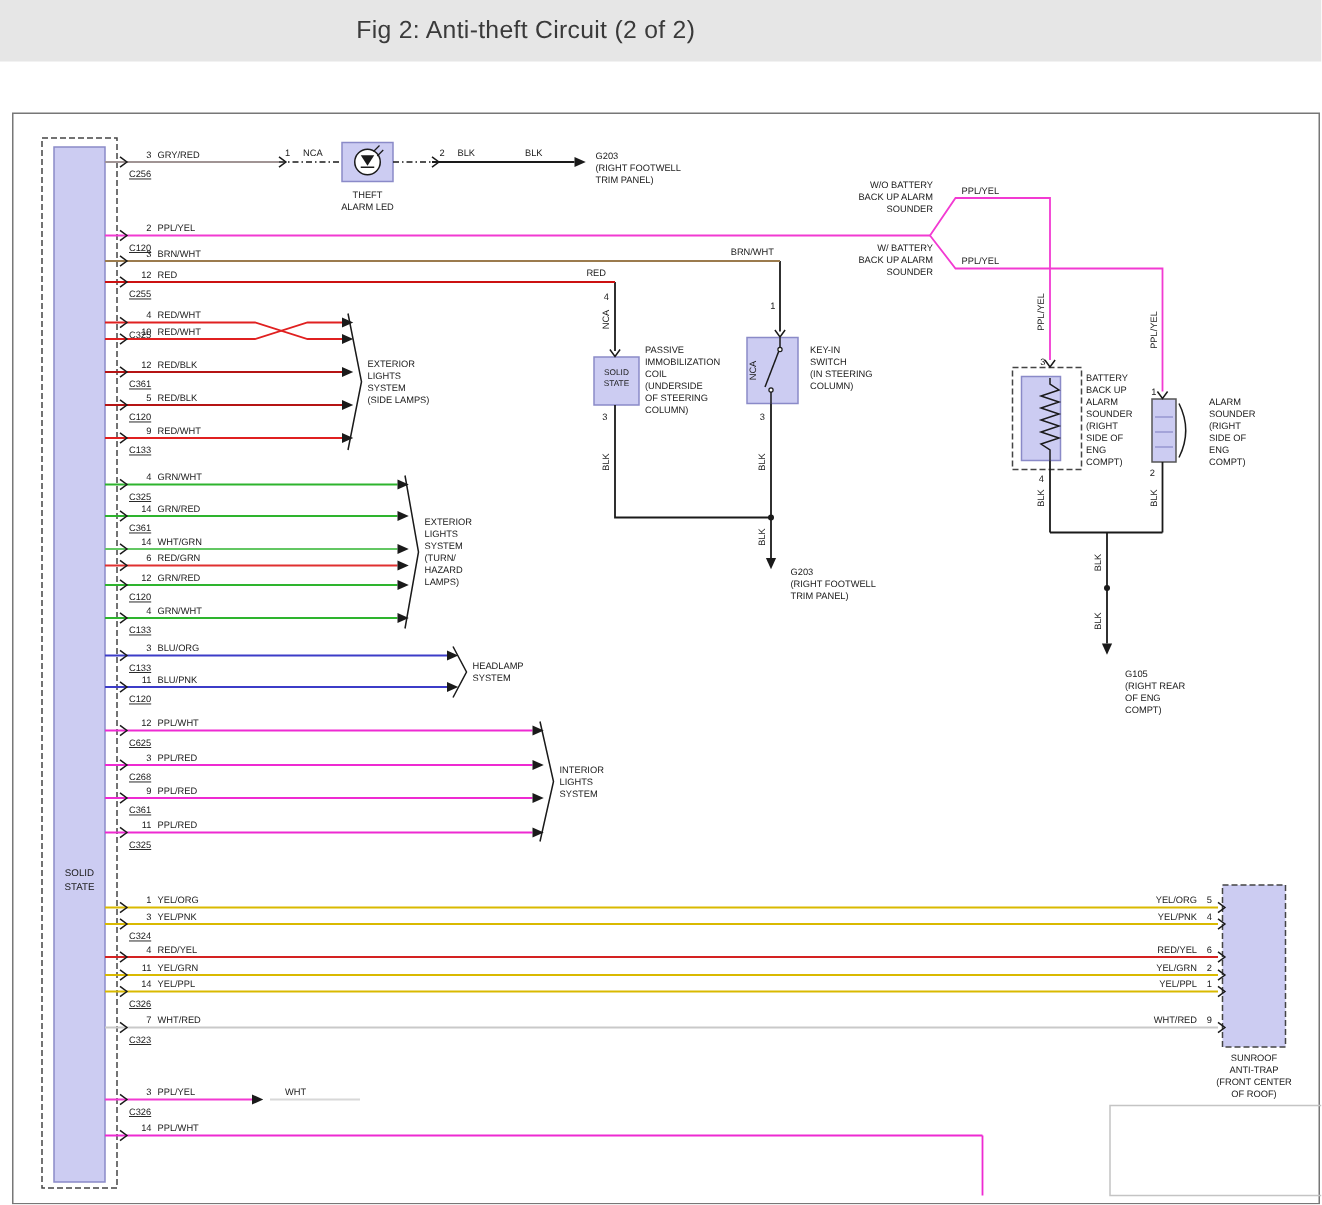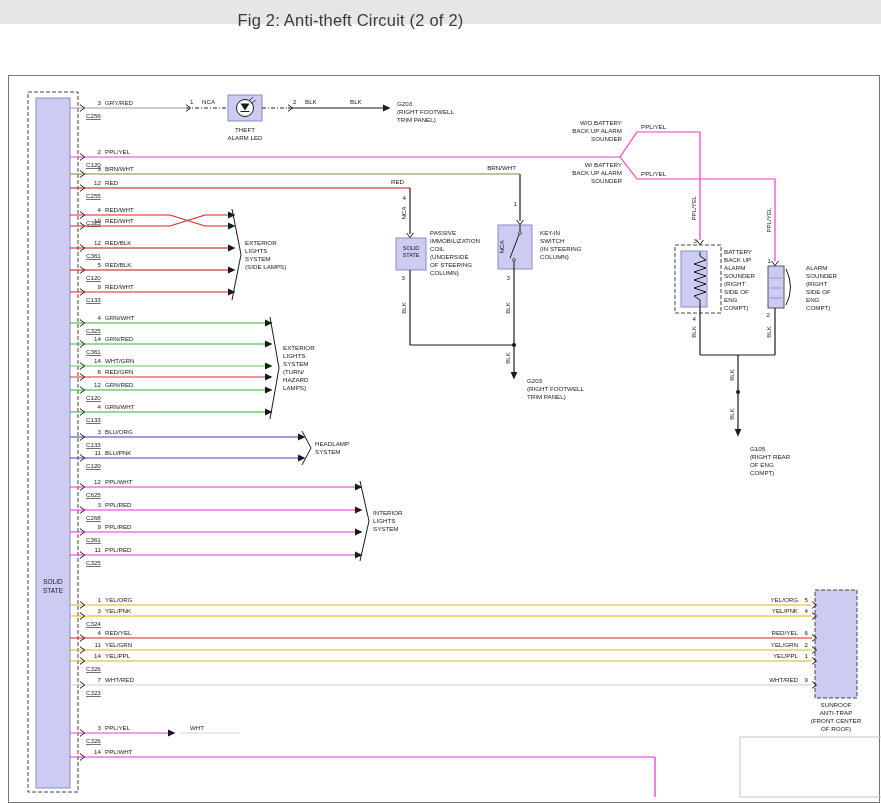--- a/index.html
+++ b/index.html
@@ -1,17 +1,17 @@
 <!DOCTYPE html>
 <html><head>
 <meta charset="utf-8">
 <style>
   html,body{margin:0;padding:0;background:#fff;}
   body{width:881px;height:803px;position:relative;font-family:"Liberation Sans",sans-serif;overflow:hidden;}
-  .header-bar{position:absolute;top:0;left:0;width:881px;height:24px;background:#e6e6e6;}
+  .header-bar{position:absolute;top:0;left:0;width:881px;height:41px;background:#e6e6e6;}
   .header-title{position:absolute;top:0;left:0;width:701px;height:41px;line-height:41px;text-align:center;
     font-size:16.5px;color:#3a3a3a;letter-spacing:0.2px;}
   svg{position:absolute;top:0;left:0;}
   svg text{font-family:"Liberation Sans",sans-serif;}
 </style>
 </head>
 <body>
 
 <div class="header-bar">
   <div class="header-title">Fig 2: Anti-theft Circuit (2 of 2)</div>

